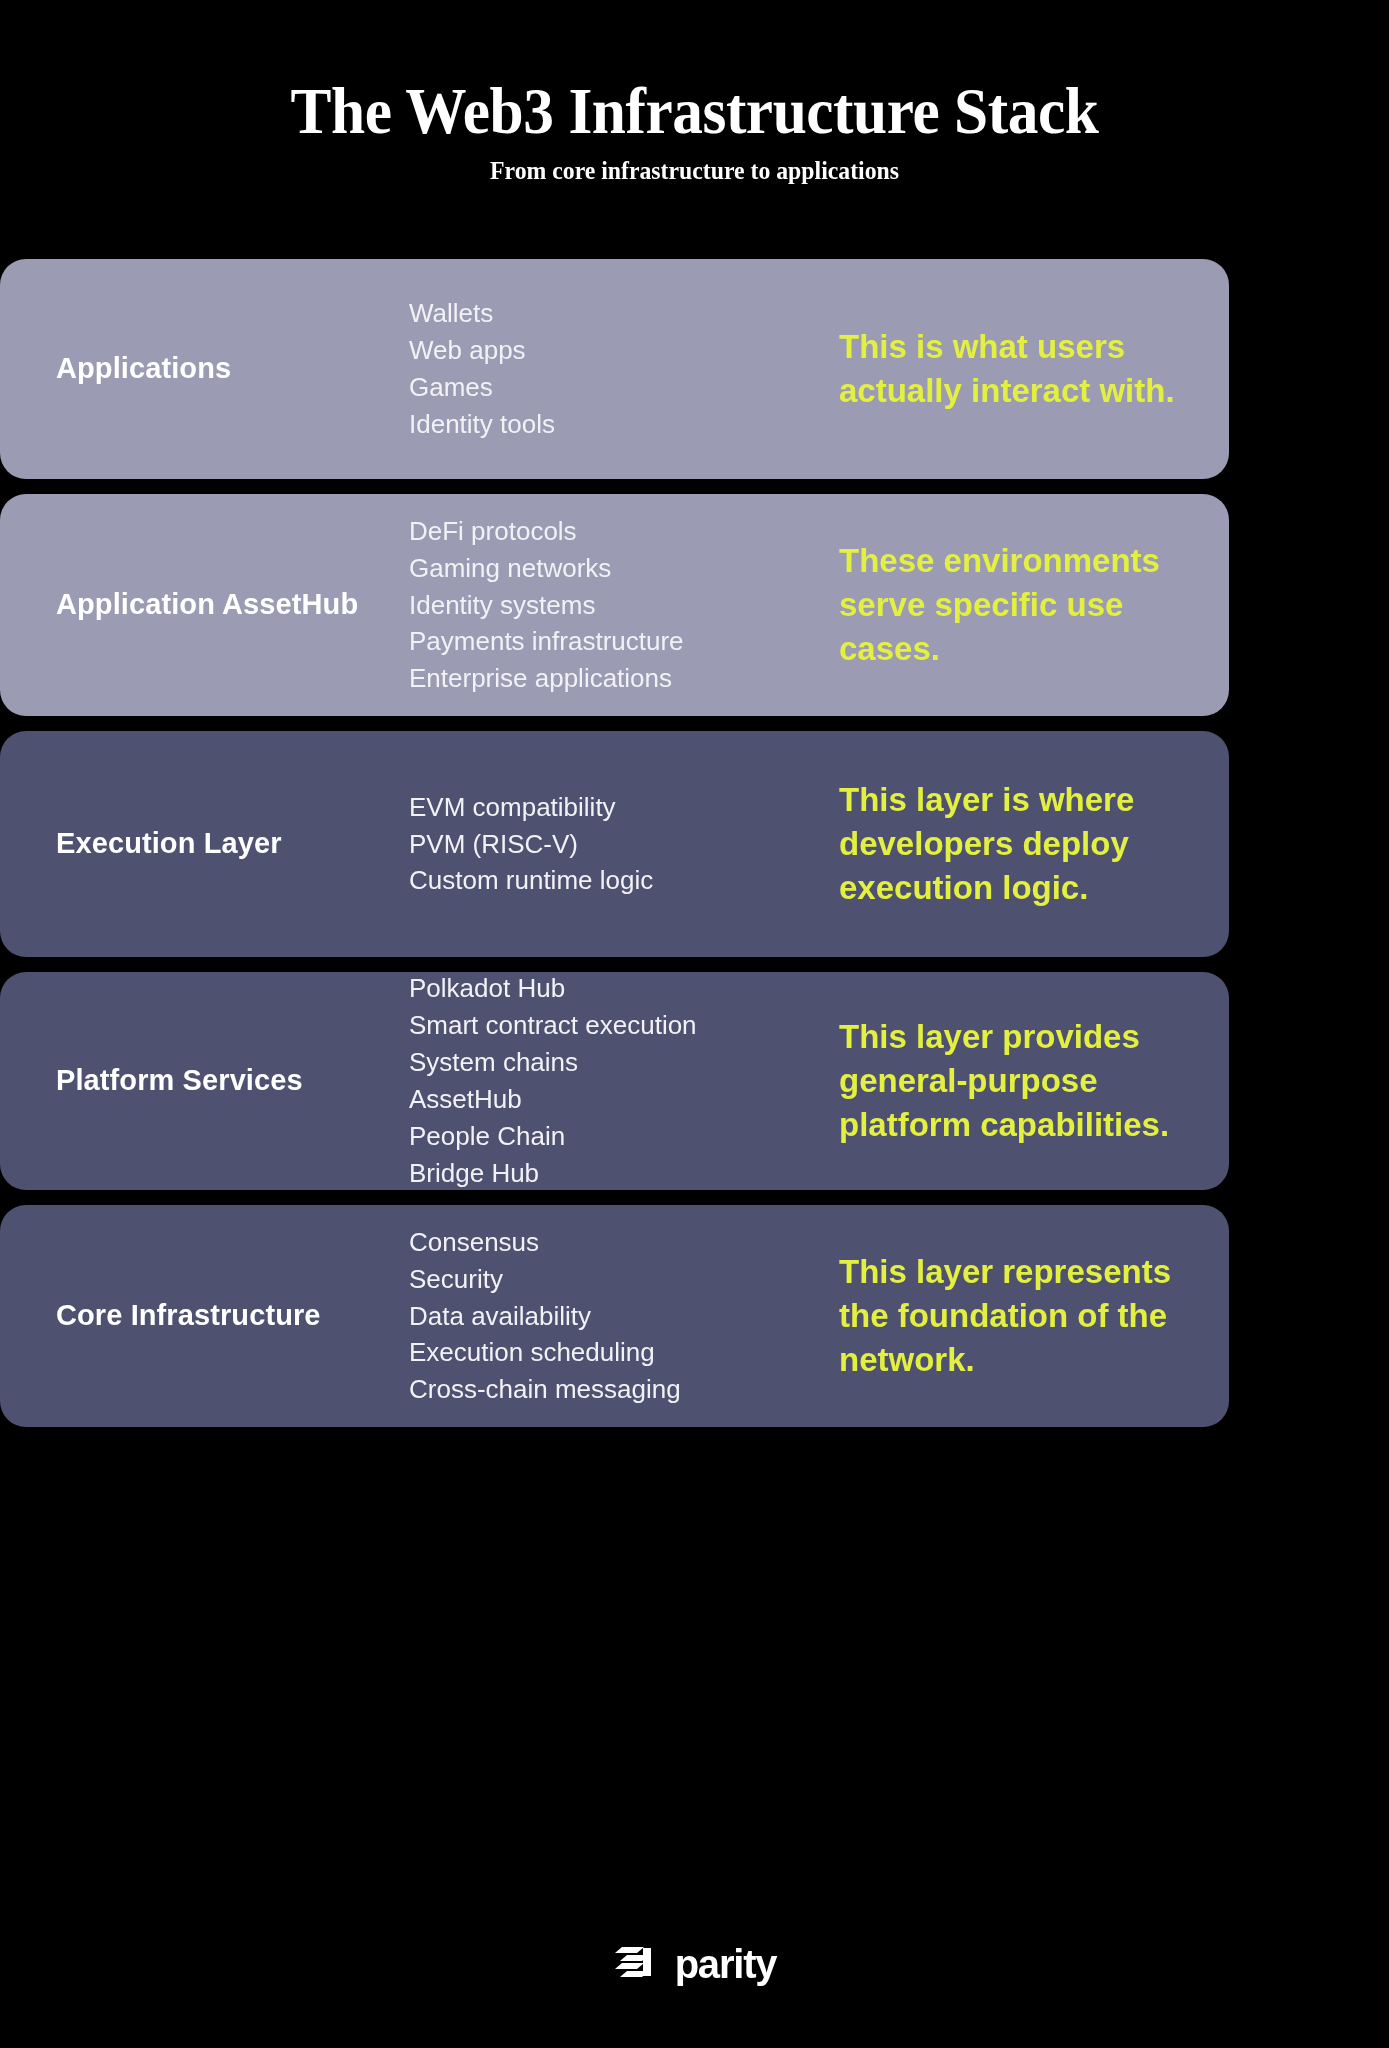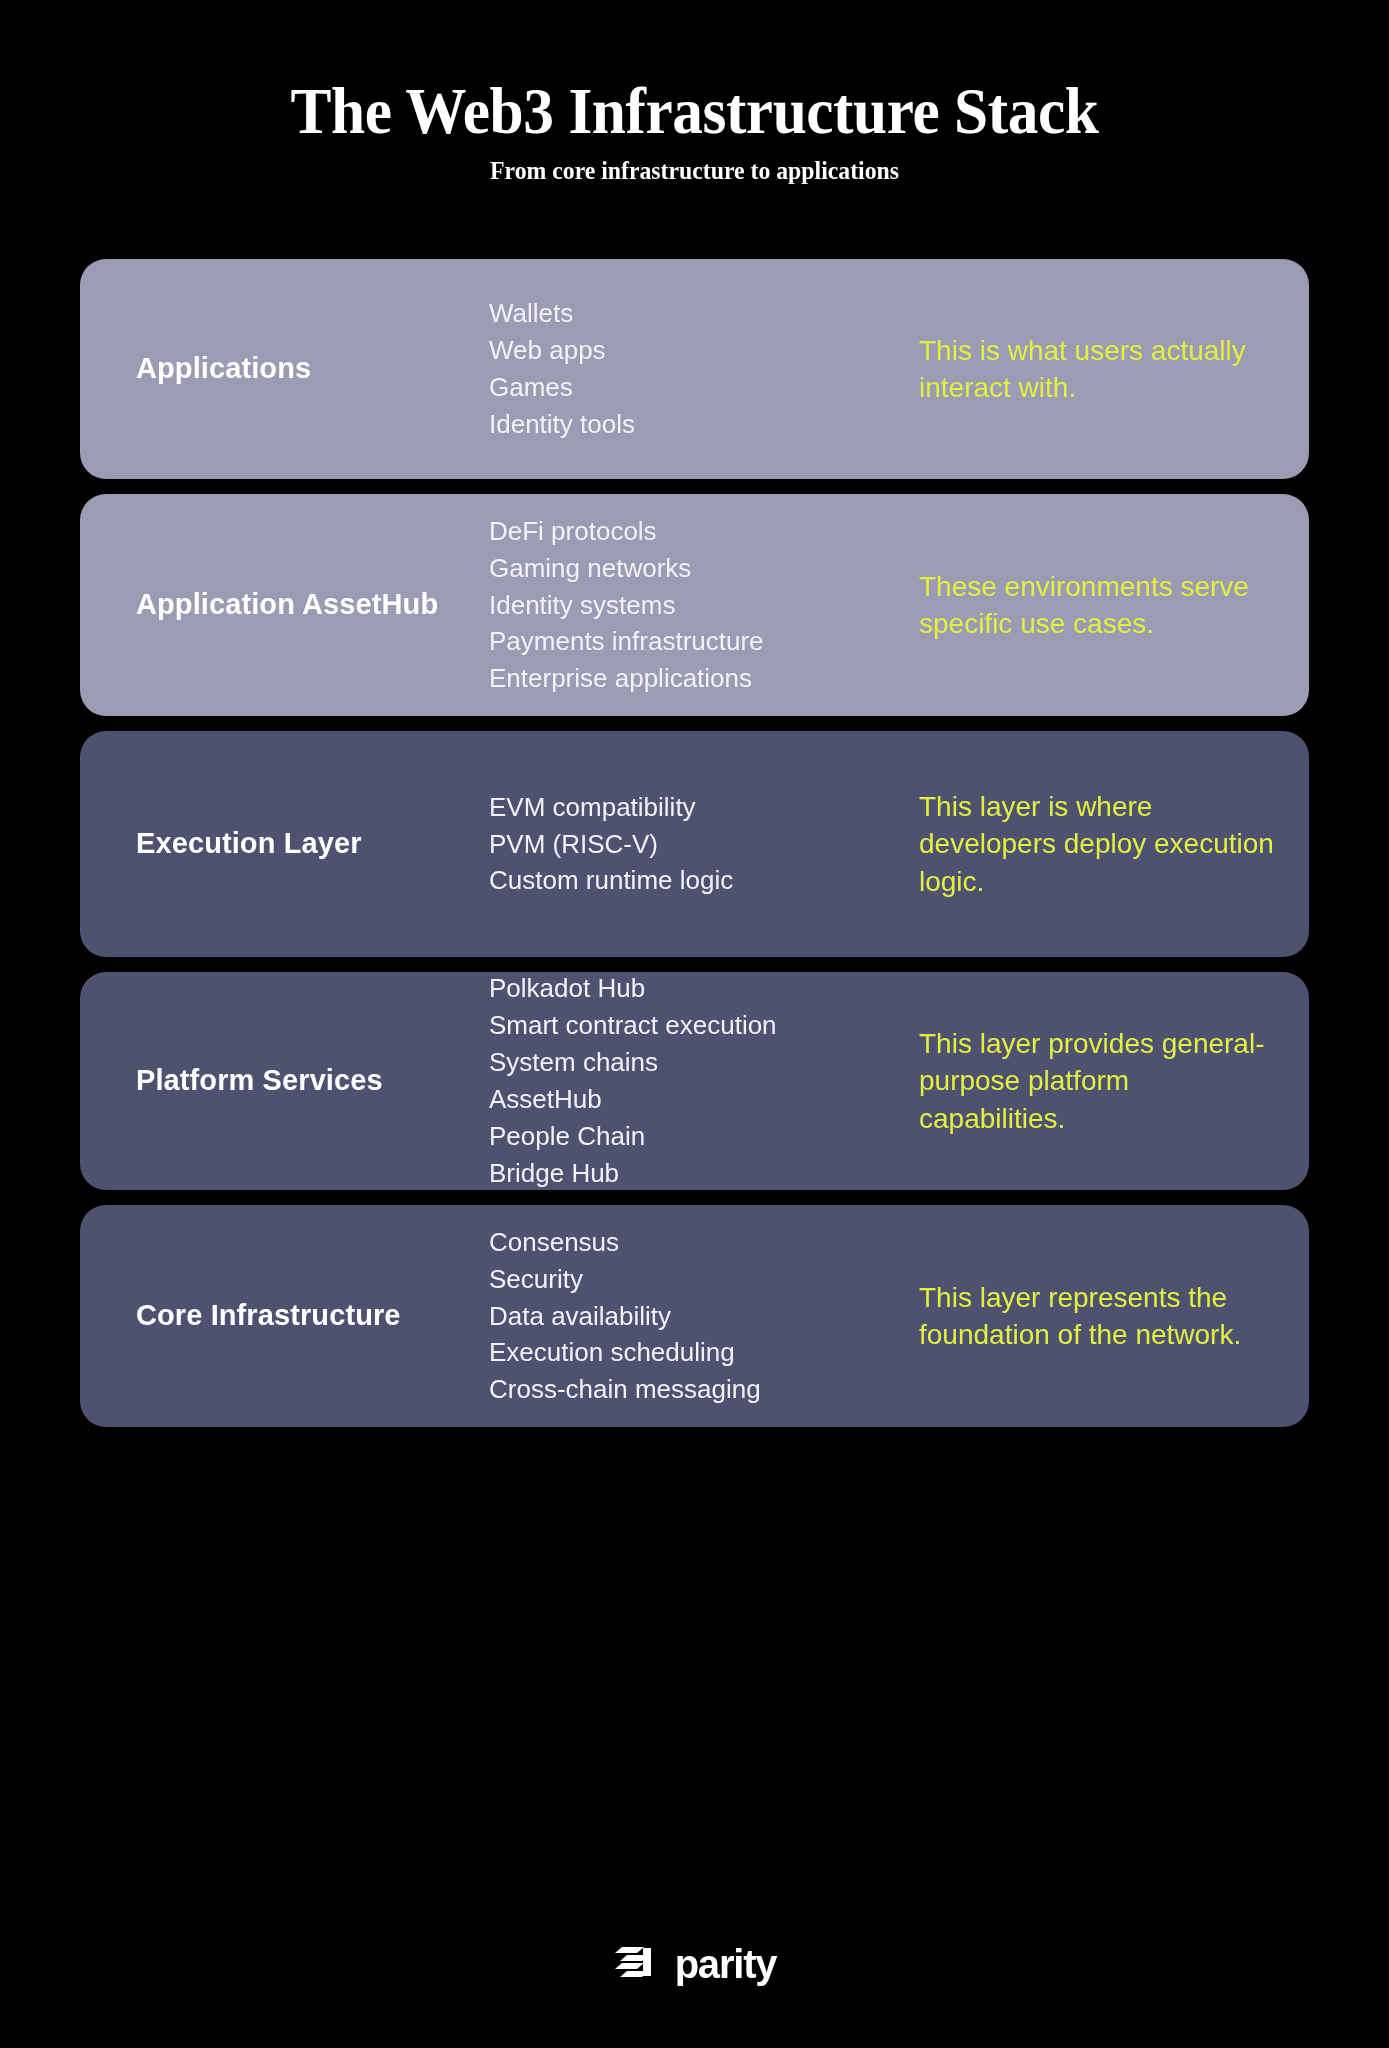--- a/index.html
+++ b/index.html
@@ -16,21 +16,20 @@
     position:relative;
   }
 
   .page {
     width:1389px;
     height:2048px;
     background:#000000;
     position:relative;
     display:flex;
     flex-direction:column;
-    align-items:center;
   }
 
   
   .header {
     width:100%;
     padding-top:78px;
     text-align:center;
   }
 
   .title {
@@ -95,24 +94,24 @@
     font-size:26px;
     line-height:1.42;
     color:#f2f2f6;
     font-weight:400;
     white-space:nowrap;
   }
 
   .col-note {
     flex:1 1 auto;
     padding-right:34px;
-    font-size:28px;
+    font-size:33px;
     line-height:1.33;
     color:#e4f03f;
-    font-weight:400;
+    font-weight:700;
   }
 
   
   .c1 { height:220px; }
   .c2 { height:222px; }
   .c3 { height:226px; }
   .c4 { height:218px; }
   .c5 { height:222px; }
 
   

